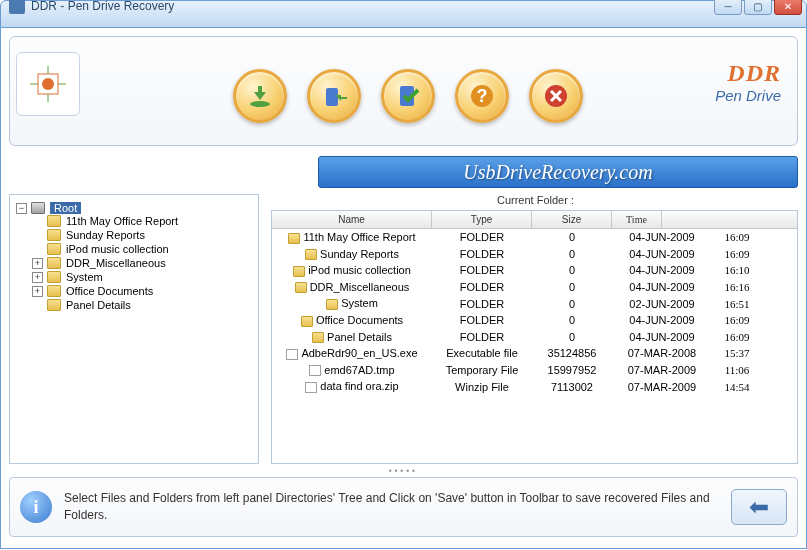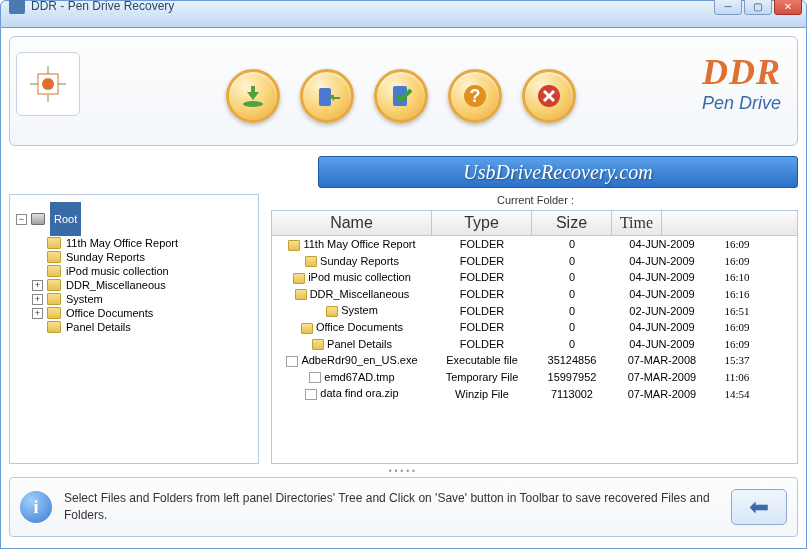--- a/index.html
+++ b/index.html
@@ -18,45 +18,45 @@
 .window-body { border: 1px solid #6b9bd4; border-top: none; height: 521px; background: #fff; padding: 8px; }
 
 
 .header-panel { border: 1px solid #b8c8dc; border-radius: 6px; padding: 6px 12px 6px 6px; display: flex; align-items: center; height: 110px; background: linear-gradient(to bottom, #fdfdfd, #f3f6fa); position: relative; }
 .logo-box { width: 64px; height: 64px; border: 1px solid #c8d4e4; border-radius: 6px; background: #fff; display: flex; align-items: center; justify-content: center; margin-right: 20px; margin-top:-14px;}
 .logo-box svg { width: 40px; height: 40px; }
 .toolbar-buttons { display: flex; gap: 20px; align-items: center; flex: 1; justify-content: center; padding-top: 10px;}
 .tbtn { width: 54px; height: 54px; border-radius: 50%; border: 3px solid #e8a840; background: radial-gradient(circle at 35% 30%, #fff4d0, #f8d070 55%, #e8a840); display: flex; align-items: center; justify-content: center; cursor: pointer; box-shadow: 0 2px 4px rgba(0,0,0,0.25), inset 0 2px 3px rgba(255,255,255,0.6); }
 .tbtn-inner { width: 34px; height: 34px; border-radius: 50%; display: flex; align-items: center; justify-content: center; }
 .brand { text-align: right; margin-right: 4px; margin-top:-18px;}
-.brand-ddr { font-size: 36px; font-weight: bold; color: #e07030; font-style: italic; letter-spacing: 1px; font-family: Georgia, serif;}
-.brand-sub { font-size: 18px; color: #3a6aa8; font-style: italic; }
+.brand-ddr { font-size: 24px; font-weight: bold; color: #e07030; font-style: italic; letter-spacing: 1px; font-family: Georgia, serif;}
+.brand-sub { font-size: 15px; color: #3a6aa8; font-style: italic; }
 
 
 .url-banner { margin: 10px 0 6px auto; width: 480px; height: 32px; background: linear-gradient(to bottom, #5aa0e8, #2a70c8); border: 1px solid #1a5aa8; border-radius: 3px; display: flex; align-items: center; justify-content: center; color: #fff; font-size: 20px; font-style: italic; font-family: Georgia, serif; text-shadow: 1px 1px 2px rgba(0,0,0,0.4); }
 
 
 .content-row { display: flex; gap: 12px; height: 270px; }
 .tree-panel { width: 250px; border: 1px solid #b8c8dc; background: #fff; padding: 6px 4px; overflow: auto; }
 .tree ul { list-style: none; padding-left: 16px; }
 .tree > ul { padding-left: 2px; }
 .tree li { position: relative; padding: 1px 0; white-space: nowrap; }
 .tree-row { display: flex; align-items: center; gap: 2px; cursor: pointer; font-size: 11px;}
 .expander { width: 11px; height: 11px; border: 1px solid #888; background: #fff; display: inline-flex; align-items: center; justify-content: center; font-size: 9px; line-height: 1; color: #333; margin-right: 2px; flex-shrink:0;}
 .expander.blank { border: none; background: transparent; }
 .node-icon { width: 14px; height: 12px; margin-right: 3px; flex-shrink:0;}
 .folder-icon { background: linear-gradient(to bottom, #f8e090, #e8c050); border: 1px solid #c0a030; border-radius: 1px; }
 .drive-icon { background: linear-gradient(to bottom, #e0e0e0, #a0a0a0); border: 1px solid #707070; border-radius: 1px; }
-.tree-row.selected { background: #3a6aa8; color: #fff; padding: 11px 4px; }
+.tree-row.selected { background: #3a6aa8; color: #fff; padding: 0 4px; }
 
 .list-area { flex: 1; display: flex; flex-direction: column; text-align: center; }
 .current-folder-label { font-size: 11px; color: #333; margin-bottom: 4px; padding-left: 2px;}
 .list-panel { flex: 1; border: 1px solid #b8c8dc; background: #fff; overflow: hidden; display: flex; flex-direction: column; }
 .list-header { display: flex; background: linear-gradient(to bottom, #fcfcfc, #e8e8e8); border-bottom: 1px solid #c8c8c8; flex-shrink: 0; }
-.list-header .col { padding: 3px 6px; border-right: 1px solid #c8c8c8; font-size: 16px; color: #333; cursor: pointer; }
+.list-header .col { padding: 3px 6px; border-right: 1px solid #c8c8c8; font-size: 10px; color: #333; cursor: pointer; }
 .list-body { overflow-y: scroll; flex: 1; }
 .list-row { display: flex; align-items: center; padding: 1px 0; font-size: 11px;}
 .list-row .cell { padding: 1px 6px; overflow: hidden; white-space: nowrap; text-overflow: ellipsis; }
 .col-name { width: 160px; }
 .col-type { width: 100px; }
 .col-size { width: 80px; }
 .col-date { width: 100px; }
 .col-time { width: 50px; font-family: Liberation Serif, serif; }
 .cell .ficon { display: inline-block; width: 12px; height: 11px; margin-right: 3px; vertical-align: middle; }
 .ficon.folder { background: linear-gradient(to bottom, #f8e090, #e8c050); border: 1px solid #c0a030; border-radius: 1px;}

